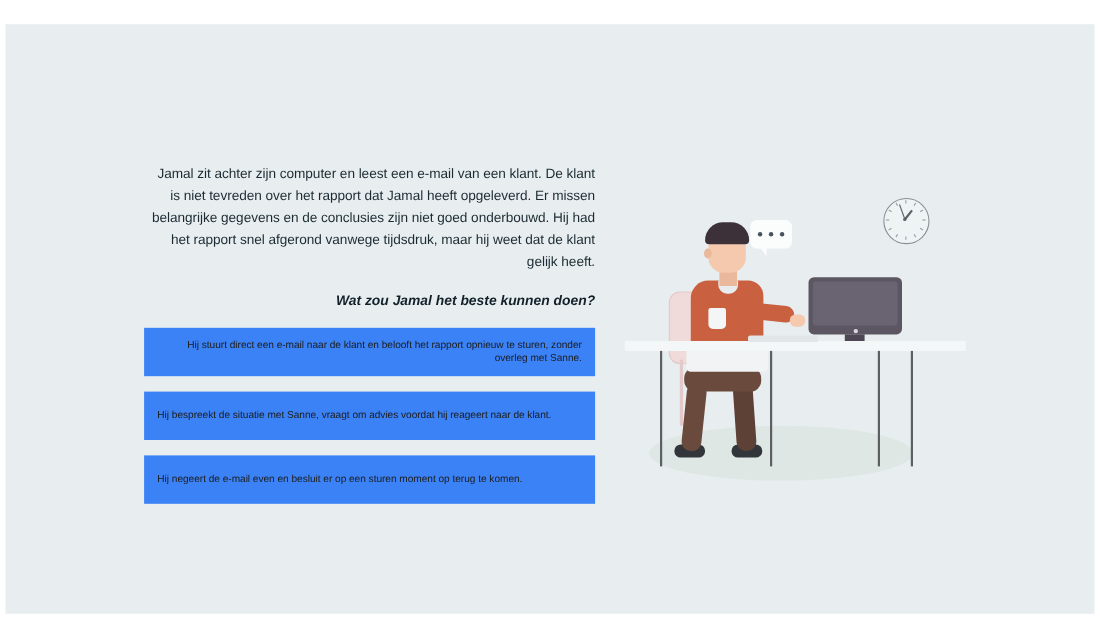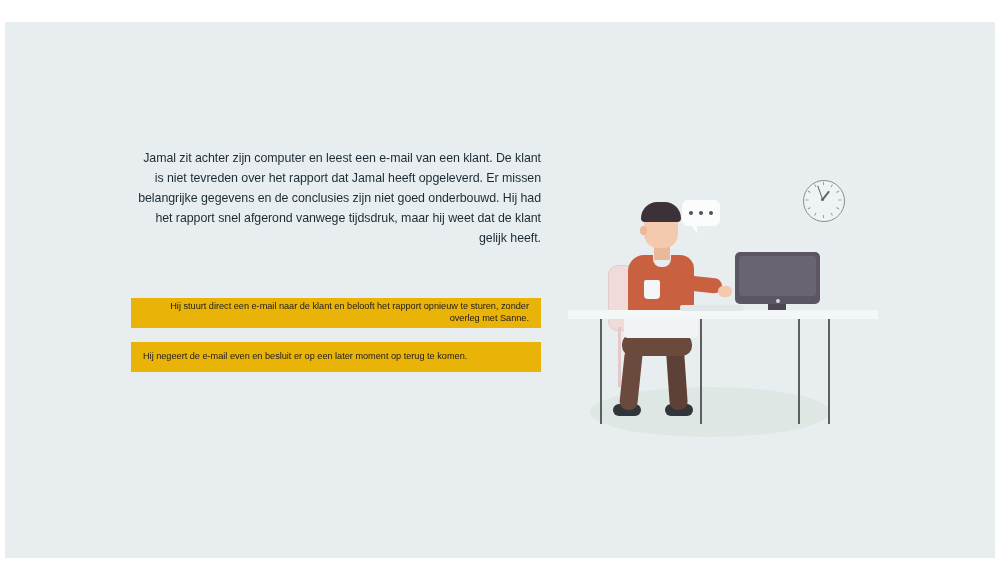--- a/index.html
+++ b/index.html
@@ -43,26 +43,26 @@
     color: #12202a;
     margin: 0 0 28px 0;
   }
   .options {
     position: absolute;
     left: 126px;
     top: 276px;
     width: 410px;
   }
   .option {
-    background: #eab308;
+    background: #3b82f6;
     color: #1c1c1c;
     font-size: 9.2px;
     line-height: 1.3;
     padding: 0 12px;
-    height: 30px;
+    height: 44px;
     display: flex;
     align-items: center;
     margin-bottom: 14px;
     cursor: pointer;
     letter-spacing: -0.02px;
   }
   .illustration {
     position: absolute;
     left: 555px;
     top: 140px;
@@ -366,25 +366,27 @@
     border-radius: 2px;
   }
 </style>
 </head>
 <body>
 
 <div class="slide">
 
   <div class="content">
     <p class="scenario">Jamal zit achter zijn computer en leest een e-mail van een klant. De klant is niet tevreden over het rapport dat Jamal heeft opgeleverd. Er missen belangrijke gegevens en de conclusies zijn niet goed onderbouwd. Hij had het rapport snel afgerond vanwege tijdsdruk, maar hij weet dat de klant gelijk heeft.</p>
+    <p class="question">Wat zou Jamal het beste kunnen doen?</p>
   </div>
 
   <div class="options">
     <div class="option">Hij stuurt direct een e-mail naar de klant en belooft het rapport opnieuw te sturen, zonder overleg met Sanne.</div>
-    <div class="option">Hij negeert de e-mail even en besluit er op een later moment op terug te komen.</div>
+    <div class="option">Hij bespreekt de situatie met Sanne, vraagt om advies voordat hij reageert naar de klant.</div>
+    <div class="option">Hij negeert de e-mail even en besluit er op een sturen moment op terug te komen.</div>
   </div>
 
   <div class="illustration">
 
     <div class="shadow-blob"></div>
 
     <div class="clock">
       <div class="tick" style="transform: rotate(0deg);"></div>
       <div class="tick" style="transform: rotate(30deg);"></div>
       <div class="tick" style="transform: rotate(60deg);"></div>

